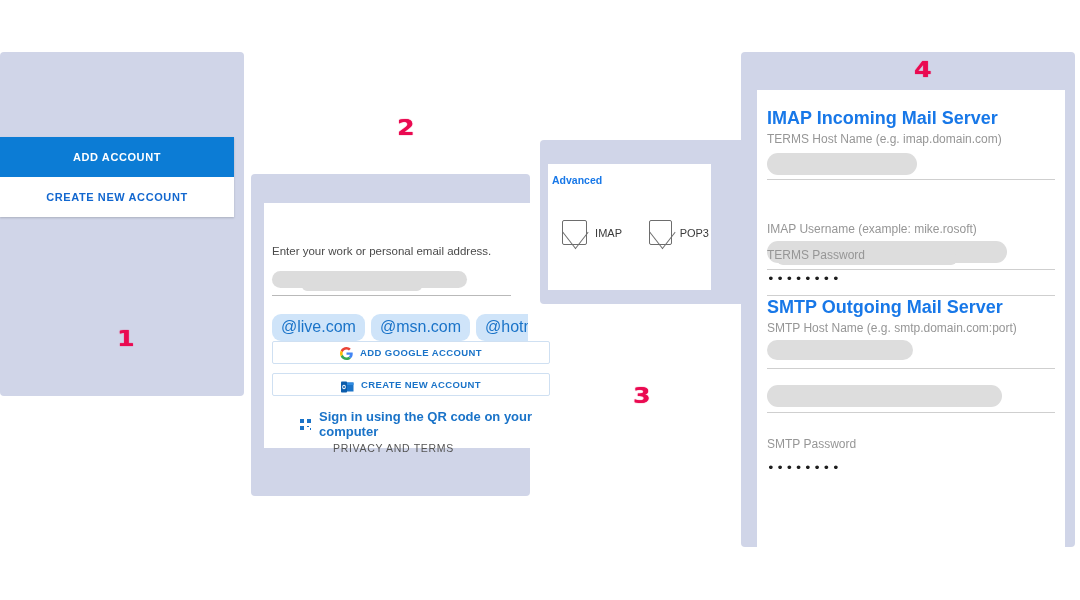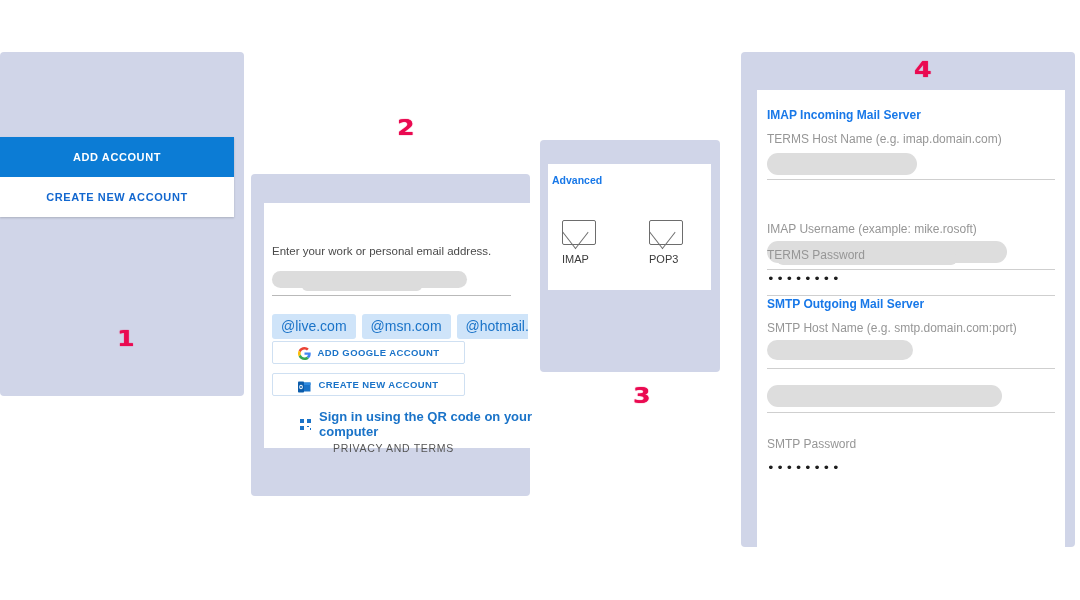--- a/index.html
+++ b/index.html
@@ -90,29 +90,29 @@
     background: #b9b9b9;
   }
 
   #p2-chips {
     position: absolute; left: 8px; top: 111px; width: 256px;
     display: flex; gap: 6px; overflow: hidden;
   }
   .chip {
     background: #cfe4f9;
     color: #1a73c8;
-    font-size: 14px;
+    font-size: 16px;
     padding: 4px 9px 5px 9px;
-    border-radius: 3px;
+    border-radius: 9px;
     white-space: nowrap;
     flex: 0 0 auto;
   }
 
   .p2-btn {
-    position: absolute; left: 8px; width: 193px; height: 23px;
+    position: absolute; left: 8px; width: 278px; height: 23px;
     border: 1px solid #cfe0f2;
     border-radius: 2px;
     background: #ffffff;
     display: flex; align-items: center; justify-content: center;
     gap: 7px;
     box-sizing: border-box;
   }
   .p2-btn .lbl {
     color: #1a73c8; font-size: 9.5px; font-weight: bold; letter-spacing: 0.4px;
   }
@@ -134,29 +134,29 @@
     position: absolute; background: #1a73c8; display: block;
   }
 
   #p2-privacy {
     position: absolute; left: 0px; top: 239px; width: 259px;
     text-align: center;
     font-size: 10.5px; color: #555555; letter-spacing: 0.7px;
   }
 
   
-  #panel3 { left: 540px; top: 140px; width: 180px; height: 232px; }
+  #panel3 { left: 540px; top: 140px; width: 180px; height: 164px; padding-left: 44px; }
   #p3-card { left: 8px; top: 24px; width: 163px; height: 126px; }
   #p3-advanced {
     position: absolute; left: 12px; top: 34px;
     color: #1878e8; font-size: 10.5px; font-weight: bold;
   }
   .p3-method {
     position: absolute; top: 80px; width: 60px;
-    display: flex; flex-direction: column; align-items: flex-start; gap: 8px;
+    display: flex; align-items: center; gap: 8px;
   }
   #p3-imap { left: 22px; }
   #p3-pop3 { left: 109px; }
   .env-icon {
     width: 34px; height: 25px;
     border: 1.6px solid #6d6d6d;
     border-radius: 2px;
     position: relative;
     box-sizing: border-box;
   }
@@ -169,21 +169,21 @@
     transform: rotate(45deg) skew(7deg,7deg);
     transform-origin: center;
   }
   .p3-method .lbl { font-size: 11px; color: #3b3b3b; }
 
   
   #panel4 { left: 741px; top: 52px; width: 334px; height: 495px; }
   #p4-card { left: 16px; top: 38px; width: 308px; height: 470px; }
   .p4-section-title {
     position: absolute; left: 10px;
-    color: #1878e8; font-size: 12px; font-weight: bold;
+    color: #1878e8; font-size: 18px; font-weight: bold;
   }
   .p4-field { position: absolute; left: 10px; width: 288px; }
   .p4-label { font-size: 12px; color: #969696; }
   .p4-value-line {
     position: relative; height: 30px; margin-top: 4px;
   }
   .p4-redact {
     position: absolute; background: #dddddd; border-radius: 11px;
   }
   .p4-rule {

